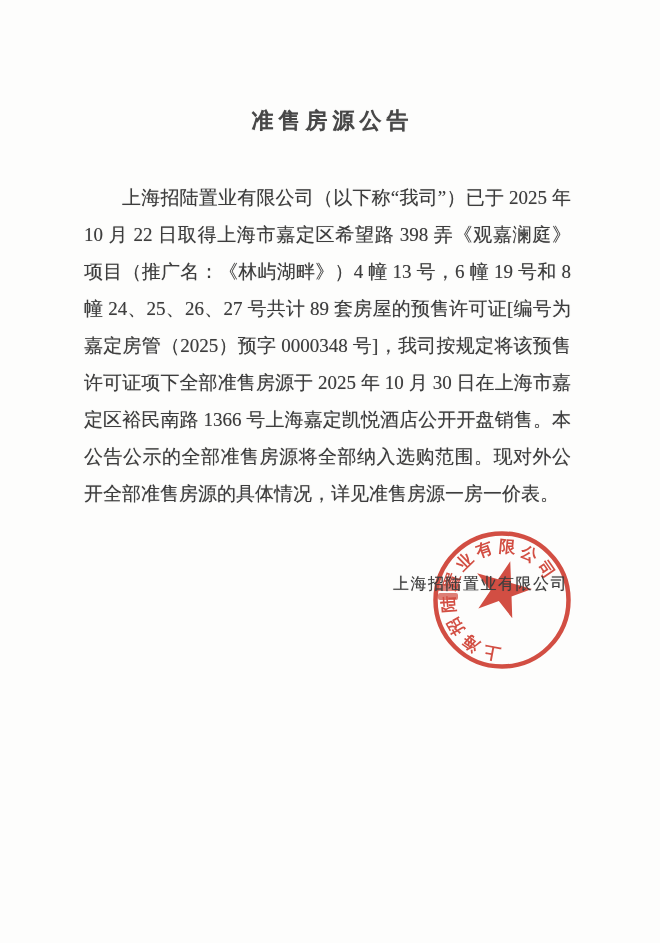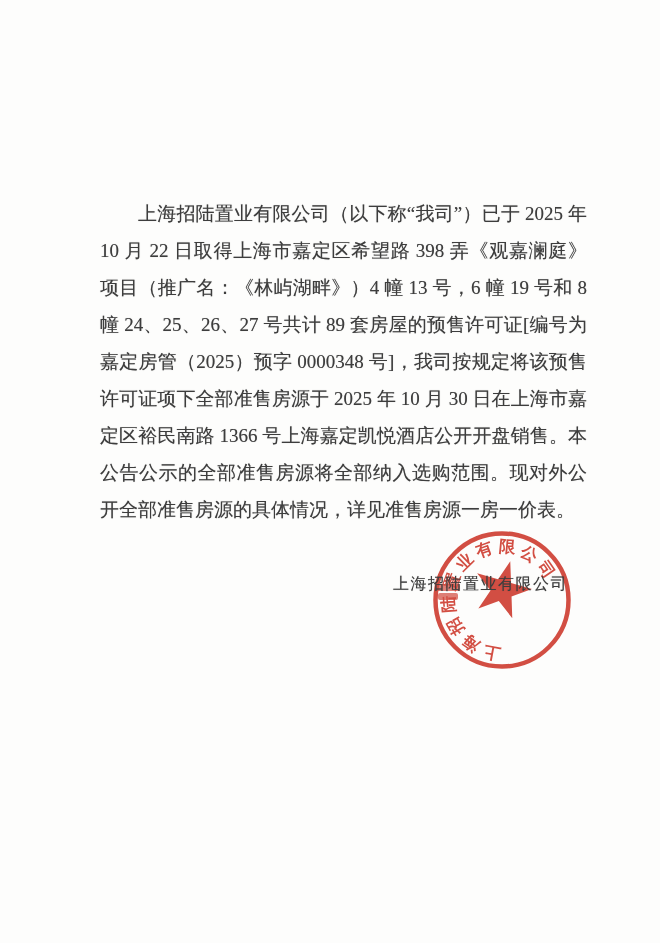--- a/index.html
+++ b/index.html
@@ -31,21 +31,21 @@
     letter-spacing: 5px;
     text-indent: 5px;
     color: #474747;
     text-shadow: 0 0 0.7px rgba(70,70,70,0.55);
   }
   .doc-body {
     position: absolute;
     top: 179px;
     left: 84px;
     width: 487px;
-    margin: 16px;
+    margin: 0;
     font-size: 19px;
     line-height: 37px;
     color: #3d3d3d;
     text-align: justify;
     text-indent: 2em;
     text-shadow: 0 0 0.7px rgba(60,60,60,0.5);
   }
   .sig-company {
     position: absolute;
     top: 574px;
@@ -75,20 +75,21 @@
     z-index: 2;
     opacity: 0.88;
     filter: blur(0.4px);
   }
 </style>
 </head>
 <body>
 
 <div class="page">
 
+  <h1 class="doc-title">准售房源公告</h1>
 
   <p class="doc-body">上海招陆置业有限公司（以下称“我司”）已于 2025 年 10 月 22 日取得上海市嘉定区希望路 398 弄《观嘉澜庭》项目（推广名：《林屿湖畔》）4 幢 13 号，6 幢 19 号和 8 幢 24、25、26、27 号共计 89 套房屋的预售许可证[编号为嘉定房管（2025）预字 0000348 号]，我司按规定将该预售许可证项下全部准售房源于 2025 年 10 月 30 日在上海市嘉定区裕民南路 1366 号上海嘉定凯悦酒店公开开盘销售。本公告公示的全部准售房源将全部纳入选购范围。现对外公开全部准售房源的具体情况，详见准售房源一房一价表。</p>
 
   <svg class="seal-svg" viewBox="-80 -80 160 160" aria-hidden="true">
     <circle r="66.5" fill="none" stroke-width="4.5" stroke="#cd372a"></circle>
 
     <g id="seal-chars" transform="rotate(-57)" font-size="16.5" font-weight="600" font-family="Liberation Serif, DejaVu Serif, serif">
         <text transform="rotate(-112.5) translate(0,-48)" text-anchor="middle" fill="#cd372a">上</text>
         <text transform="rotate(-87.5) translate(0,-48)" text-anchor="middle" fill="#cd372a">海</text>
         <text transform="rotate(-62.5) translate(0,-48)" text-anchor="middle" fill="#cd372a">招</text>

